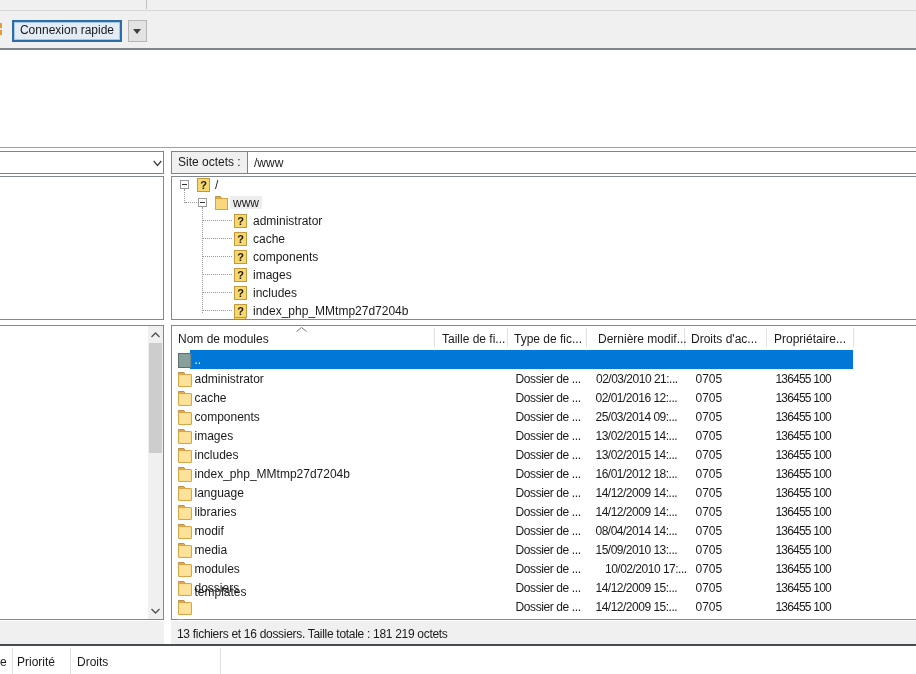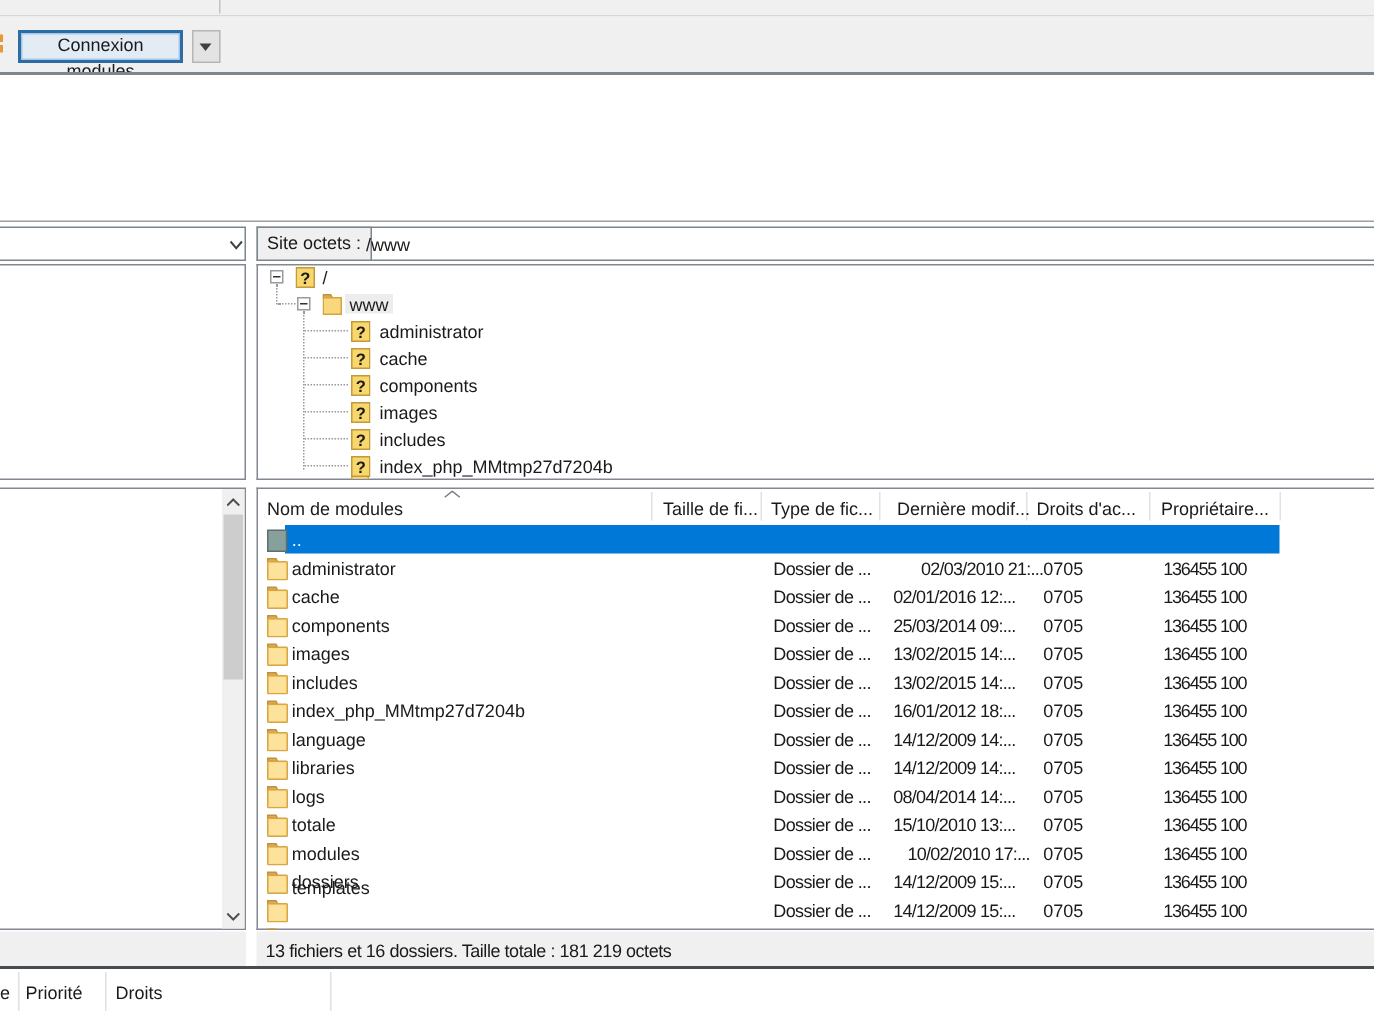--- a/index.html
+++ b/index.html
@@ -17,37 +17,37 @@
 </head>
 <body>
 
 <div class="abs" style="left:0;top:0;width:916px;height:10px;background:#f0f0f0"></div>
 <div class="abs" style="left:146px;top:0;width:1px;height:9px;background:#c3c3c3"></div>
 <div class="abs" style="left:0;top:10px;width:916px;height:1px;background:#d7d7d7"></div>
 
 <div class="abs" style="left:0;top:11px;width:916px;height:37px;background:#f0f0f0"></div>
 <div class="abs" style="left:0;top:23px;width:2px;height:5px;background:#e49a35"></div>
 <div class="abs" style="left:0;top:30px;width:2px;height:5px;background:#e49a35"></div>
-<div class="abs" style="left:12px;top:20px;width:110px;height:22px;background:#e3ecf5;border:2px solid #2c6da8;box-shadow:inset 0 0 0 1px #a7c7e4;text-align:center;line-height:17px">Connexion modules</div>
+<div class="abs" style="left:12px;top:20px;width:110px;height:22px;background:#e3ecf5;border:2px solid #2c6da8;box-shadow:inset 0 0 0 1px #a7c7e4;text-align:center;line-height:17px">Connexion rapide</div>
 <div class="abs" style="left:128px;top:20px;width:19px;height:22px;background:#e3e3e3;border:1px solid #b6b6b6"></div>
 <div class="abs" style="left:132.5px;top:29px;width:0;height:0;border-left:4.5px solid transparent;border-right:4.5px solid transparent;border-top:5px solid #404040"></div>
 
 <div class="abs" style="left:0;top:48px;width:916px;height:2px;background:#7e878d"></div>
 
 <div class="abs" style="left:0;top:50px;width:916px;height:97px;background:#fff"></div>
 <div class="abs" style="left:0;top:147px;width:916px;height:1px;background:#9aa0a6"></div>
 
 <div class="abs" style="left:-1px;top:151px;width:165px;height:23px;background:#fff;border:1px solid #7b868c"></div>
 <svg style="left:153px;top:160px" width="9" height="7" viewBox="0 0 9 7">
     <path d="M0.7 1 L4.5 5.5 L8.3 1" stroke="#3e4345" stroke-width="1.3" fill="none"></path>
   </svg>
 
 <div class="abs" style="left:171px;top:151px;width:745px;height:23px;background:#fff;border:1px solid #7b868c;border-right:none"></div>
 <div class="abs" style="left:171px;top:151px;width:77px;height:23px;background:#f0f0f0;border:1px solid #7b868c;line-height:21px;padding-left:6px">Site octets :</div>
-<div class="t" style="left:244px;top:156px">/www</div>
+<div class="t" style="left:254px;top:156px">/www</div>
 
 <div class="abs" style="left:-1px;top:176px;width:165px;height:144px;background:#fff;border:1px solid #828790"></div>
 
 <div class="abs" style="left:171px;top:176px;width:745px;height:144px;background:#fff;border:1px solid #828790;border-right:none;overflow:hidden">
   <div class="abs" style="left:0;top:0;width:744px;height:143px" id="tree">
 
     <div class="dotv" style="left:12px;top:12px;height:14px"></div>
     <div class="doth" style="left:13px;top:25px;width:12px"></div>
     <div class="dotv" style="left:30px;top:30px;height:106px"></div>
     <div class="doth" style="left:31px;top:43px;width:29px"></div>
@@ -145,21 +145,21 @@
         <rect x="0.5" y="1.5" width="12.5" height="14" fill="#87a09c" stroke="#5f6e6a"></rect>
       </svg>
   <div class="t" style="left:23.5px;top:4px;color:#fff">..</div>
   <svg style="left:6.5px;top:21.5px" width="14" height="16" viewBox="0 0 14 16">
         <path d="M0.5 3.5 L0.5 1.5 L6 1.5 L7 3.5 Z" fill="#e2aa48" stroke="#c09143"></path>
         <rect x="0.5" y="3.5" width="13" height="12" rx="0.5" fill="#fbdb85" stroke="#d8a647"></rect>
         <rect x="1.5" y="4.5" width="11" height="10" fill="#fce29a"></rect>
       </svg>
   <div class="t" style="left:23.5px;top:23px">administrator</div>
   <div class="t" style="left:344.5px;top:23px;letter-spacing:-0.4px">Dossier de ...</div>
-  <div class="t" style="left:443px;top:23px;letter-spacing:-0.5px">02/03/2010 21:...</div>
+  <div class="t" style="left:425px;top:23px;letter-spacing:-0.5px">02/03/2010 21:...</div>
   <div class="t" style="left:524.5px;top:23px">0705</div>
   <div class="t" style="left:604.5px;top:23px;letter-spacing:-0.8px">136455 100</div>
   <svg style="left:6.5px;top:40.5px" width="14" height="16" viewBox="0 0 14 16">
         <path d="M0.5 3.5 L0.5 1.5 L6 1.5 L7 3.5 Z" fill="#e2aa48" stroke="#c09143"></path>
         <rect x="0.5" y="3.5" width="13" height="12" rx="0.5" fill="#fbdb85" stroke="#d8a647"></rect>
         <rect x="1.5" y="4.5" width="11" height="10" fill="#fce29a"></rect>
       </svg>
   <div class="t" style="left:23.5px;top:42px">cache</div>
   <div class="t" style="left:344.5px;top:42px;letter-spacing:-0.4px">Dossier de ...</div>
   <div class="t" style="left:424.5px;top:42px;letter-spacing:-0.5px">02/01/2016 12:...</div>
@@ -223,33 +223,33 @@
   <div class="t" style="left:23.5px;top:156px">libraries</div>
   <div class="t" style="left:344.5px;top:156px;letter-spacing:-0.4px">Dossier de ...</div>
   <div class="t" style="left:424.5px;top:156px;letter-spacing:-0.5px">14/12/2009 14:...</div>
   <div class="t" style="left:524.5px;top:156px">0705</div>
   <div class="t" style="left:604.5px;top:156px;letter-spacing:-0.8px">136455 100</div>
   <svg style="left:6.5px;top:173.5px" width="14" height="16" viewBox="0 0 14 16">
         <path d="M0.5 3.5 L0.5 1.5 L6 1.5 L7 3.5 Z" fill="#e2aa48" stroke="#c09143"></path>
         <rect x="0.5" y="3.5" width="13" height="12" rx="0.5" fill="#fbdb85" stroke="#d8a647"></rect>
         <rect x="1.5" y="4.5" width="11" height="10" fill="#fce29a"></rect>
       </svg>
-  <div class="t" style="left:23.5px;top:175px">logs</div>
+  <div class="t" style="left:23.5px;top:175px">modif</div>
   <div class="t" style="left:344.5px;top:175px;letter-spacing:-0.4px">Dossier de ...</div>
   <div class="t" style="left:424.5px;top:175px;letter-spacing:-0.5px">08/04/2014 14:...</div>
   <div class="t" style="left:524.5px;top:175px">0705</div>
   <div class="t" style="left:604.5px;top:175px;letter-spacing:-0.8px">136455 100</div>
   <svg style="left:6.5px;top:192.5px" width="14" height="16" viewBox="0 0 14 16">
         <path d="M0.5 3.5 L0.5 1.5 L6 1.5 L7 3.5 Z" fill="#e2aa48" stroke="#c09143"></path>
         <rect x="0.5" y="3.5" width="13" height="12" rx="0.5" fill="#fbdb85" stroke="#d8a647"></rect>
         <rect x="1.5" y="4.5" width="11" height="10" fill="#fce29a"></rect>
       </svg>
-  <div class="t" style="left:23.5px;top:194px">totale</div>
+  <div class="t" style="left:23.5px;top:194px">media</div>
   <div class="t" style="left:344.5px;top:194px;letter-spacing:-0.4px">Dossier de ...</div>
-  <div class="t" style="left:424.5px;top:194px;letter-spacing:-0.5px">15/10/2010 13:...</div>
+  <div class="t" style="left:424.5px;top:194px;letter-spacing:-0.5px">15/09/2010 13:...</div>
   <div class="t" style="left:524.5px;top:194px">0705</div>
   <div class="t" style="left:604.5px;top:194px;letter-spacing:-0.8px">136455 100</div>
   <svg style="left:6.5px;top:211.5px" width="14" height="16" viewBox="0 0 14 16">
         <path d="M0.5 3.5 L0.5 1.5 L6 1.5 L7 3.5 Z" fill="#e2aa48" stroke="#c09143"></path>
         <rect x="0.5" y="3.5" width="13" height="12" rx="0.5" fill="#fbdb85" stroke="#d8a647"></rect>
         <rect x="1.5" y="4.5" width="11" height="10" fill="#fce29a"></rect>
       </svg>
   <div class="t" style="left:23.5px;top:213px">modules</div>
   <div class="t" style="left:344.5px;top:213px;letter-spacing:-0.4px">Dossier de ...</div>
   <div class="t" style="left:434px;top:213px;letter-spacing:-0.5px">10/02/2010 17:...</div>

